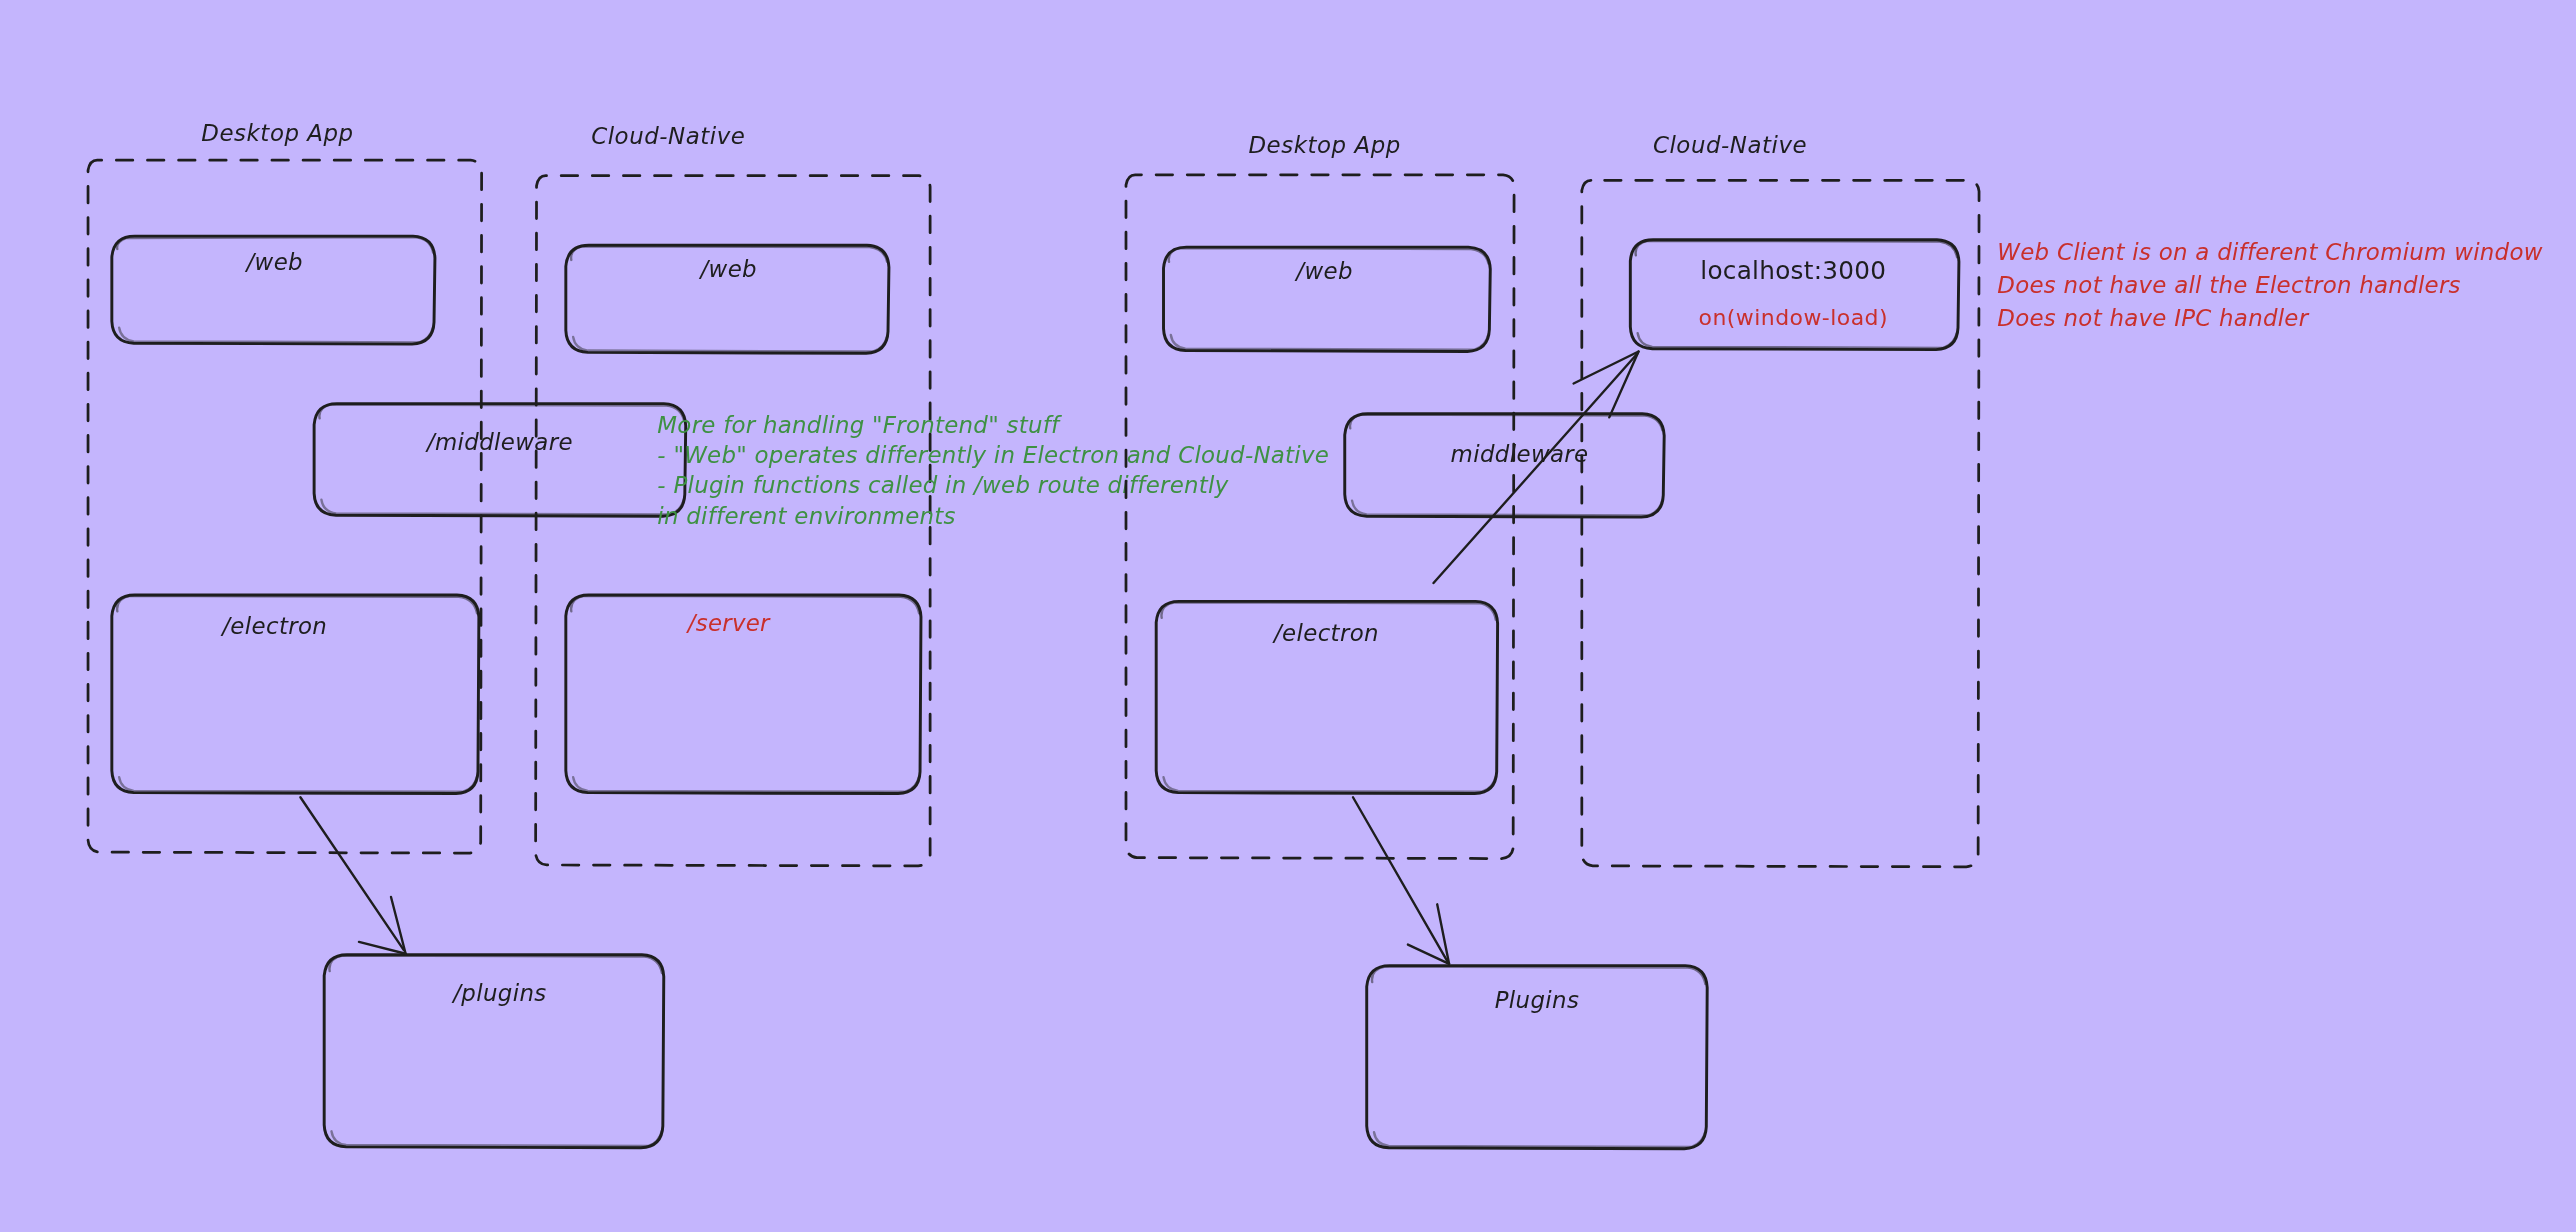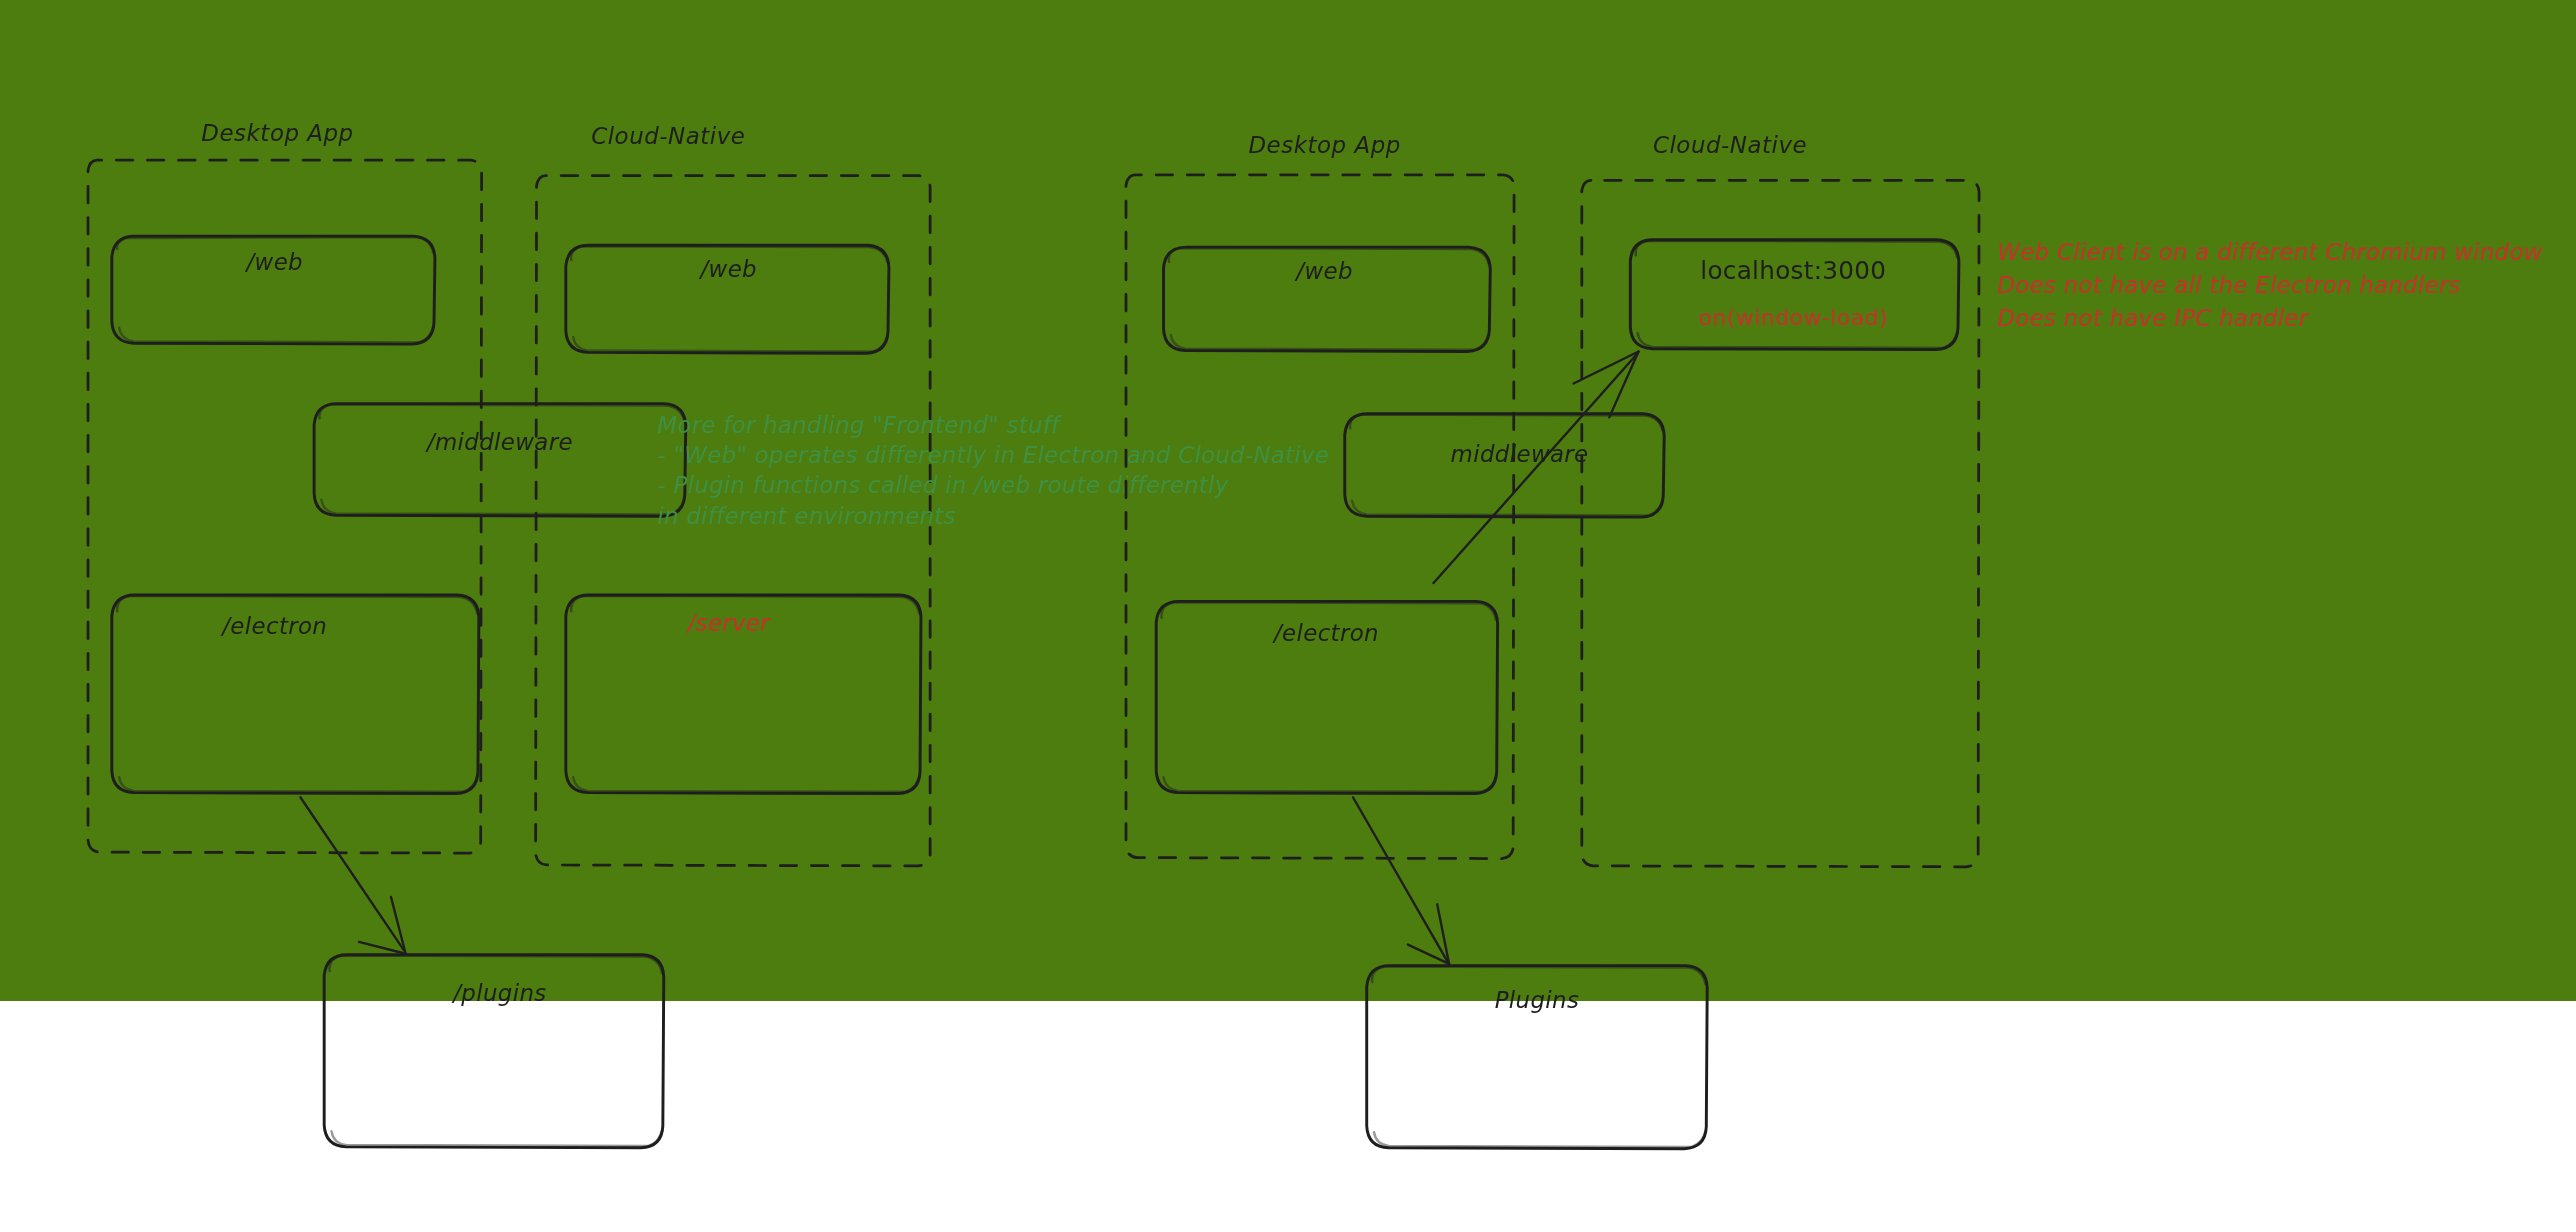--- a/index.html
+++ b/index.html
@@ -9,22 +9,22 @@
   }
   body {
     width: 2576px;
     height: 1232px;
     overflow: hidden;
     font-family: "DejaVu Sans", sans-serif;
   }
   #canvas {
     position: relative;
     width: 2576px;
-    height: 1001px;
-    background: #4d7c0f;
+    height: 1232px;
+    background: #c4b5fd;
   }
   svg.board {
     position: absolute;
     left: 0;
     top: 0;
     width: 2576px;
     height: 1232px;
   }
   .sketch-stroke {
     fill: none;

